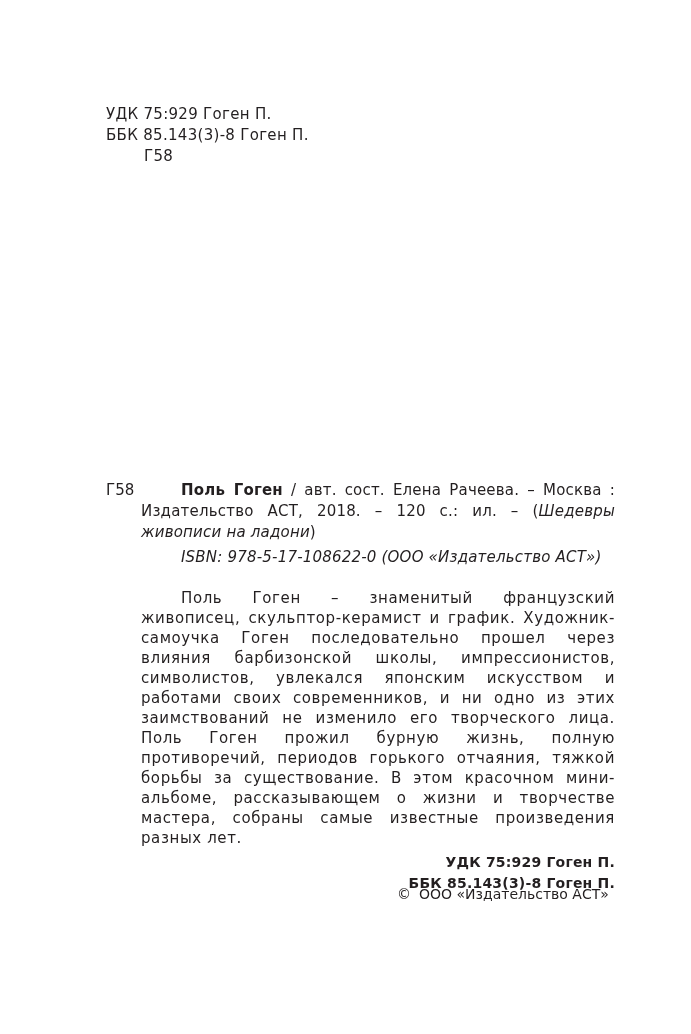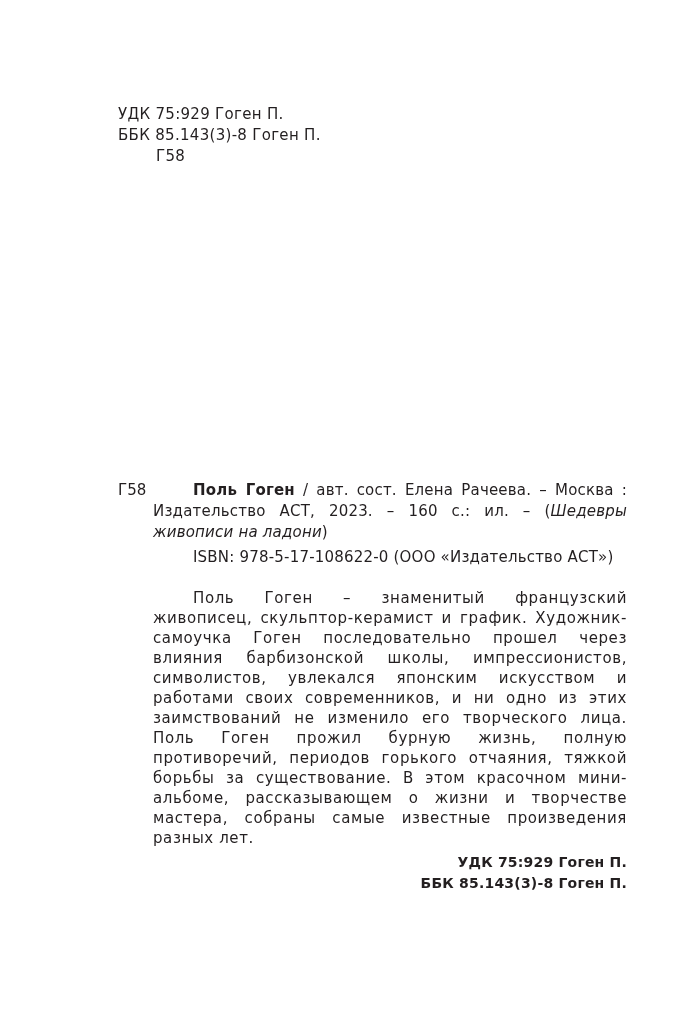--- a/index.html
+++ b/index.html
@@ -10,21 +10,21 @@
     body {
       width: 691px;
       height: 1034px;
       position: relative;
       overflow: hidden;
       font-family: "DejaVu Sans", "Liberation Sans", sans-serif;
       color: #231f20;
     }
     .page {
       position: absolute;
-      left: 12px; top: 0;
+      left: 0; top: 0;
       width: 567px;
       height: 1034px;
     }
     .top-codes {
       position: absolute;
       left: 106px;
       top: 104px;
       font-size: 15px;
       line-height: 21px;
       letter-spacing: 0.3px;
@@ -52,20 +52,21 @@
       text-align: justify;
       text-indent: 40px;
       margin: 0;
     }
     .card .biblio .title { font-weight: bold; margin-top: 32px; }
     .card .biblio .series { font-style: italic; }
     .card .isbn {
       margin: 4px 0 0 0;
       text-indent: 40px;
       white-space: nowrap;
+      font-style: italic;
     }
     .card .annotation {
       margin: 20px 0 0 0;
       text-align: justify;
       text-indent: 40px;
       letter-spacing: 0.6px;
       line-height: 20px;
     }
     .card .bottom-codes {
       margin-top: 4px;
@@ -94,26 +95,29 @@
 
   <div class="top-codes">
     <div class="line">УДК 75:929 Гоген П.</div>
     <div class="line">ББК 85.143(3)-8 Гоген П.</div>
     <div class="line author-mark">Г58</div>
   </div>
 
   <div class="card-index">Г58</div>
 
   <div class="card">
-    <p class="biblio"><span class="title">Поль Гоген</span><span> / авт. сост. Елена Рачеева. – Москва : Издательство АСТ, 2023. – 160 с.: ил. – (</span><span class="series">Шедевры живописи на ладони</span><span>)</span></p>
+    <p class="biblio"><span class="title">Поль Гоген</span><span> / авт. сост. Елена Рачеева. – Москва : Издательство АСТ, 2018. – 120 с.: ил. – (</span><span class="series">Шедевры живописи на ладони</span><span>)</span></p>
 
     <p class="isbn">ISBN: 978-5-17-108622-0 (ООО «Издательство АСТ»)</p>
 
     <p class="annotation">Поль Гоген – знаменитый французский живописец, скульптор-керамист и график. Художник-самоучка Гоген последовательно прошел через влияния барбизонской школы, импрессионистов, символистов, увлекался японским искусством и работами своих современников, и ни одно из этих заимствований не изменило его творческого лица. Поль Гоген прожил бурную жизнь, полную противоречий, периодов горького отчаяния, тяжкой борьбы за существование. В этом красочном мини-альбоме, рассказывающем о жизни и творчестве мастера, собраны самые известные произведения разных лет.</p>
 
     <div class="bottom-codes">
       <div class="line">УДК 75:929 Гоген П.</div>
       <div class="line">ББК 85.143(3)-8 Гоген П.</div>
     </div>
   </div>
 
+  <div class="copyright">
+    <span class="sym">©</span><span>ООО «Издательство АСТ»</span>
+  </div>
 
 </div>
 
 </body></html>

